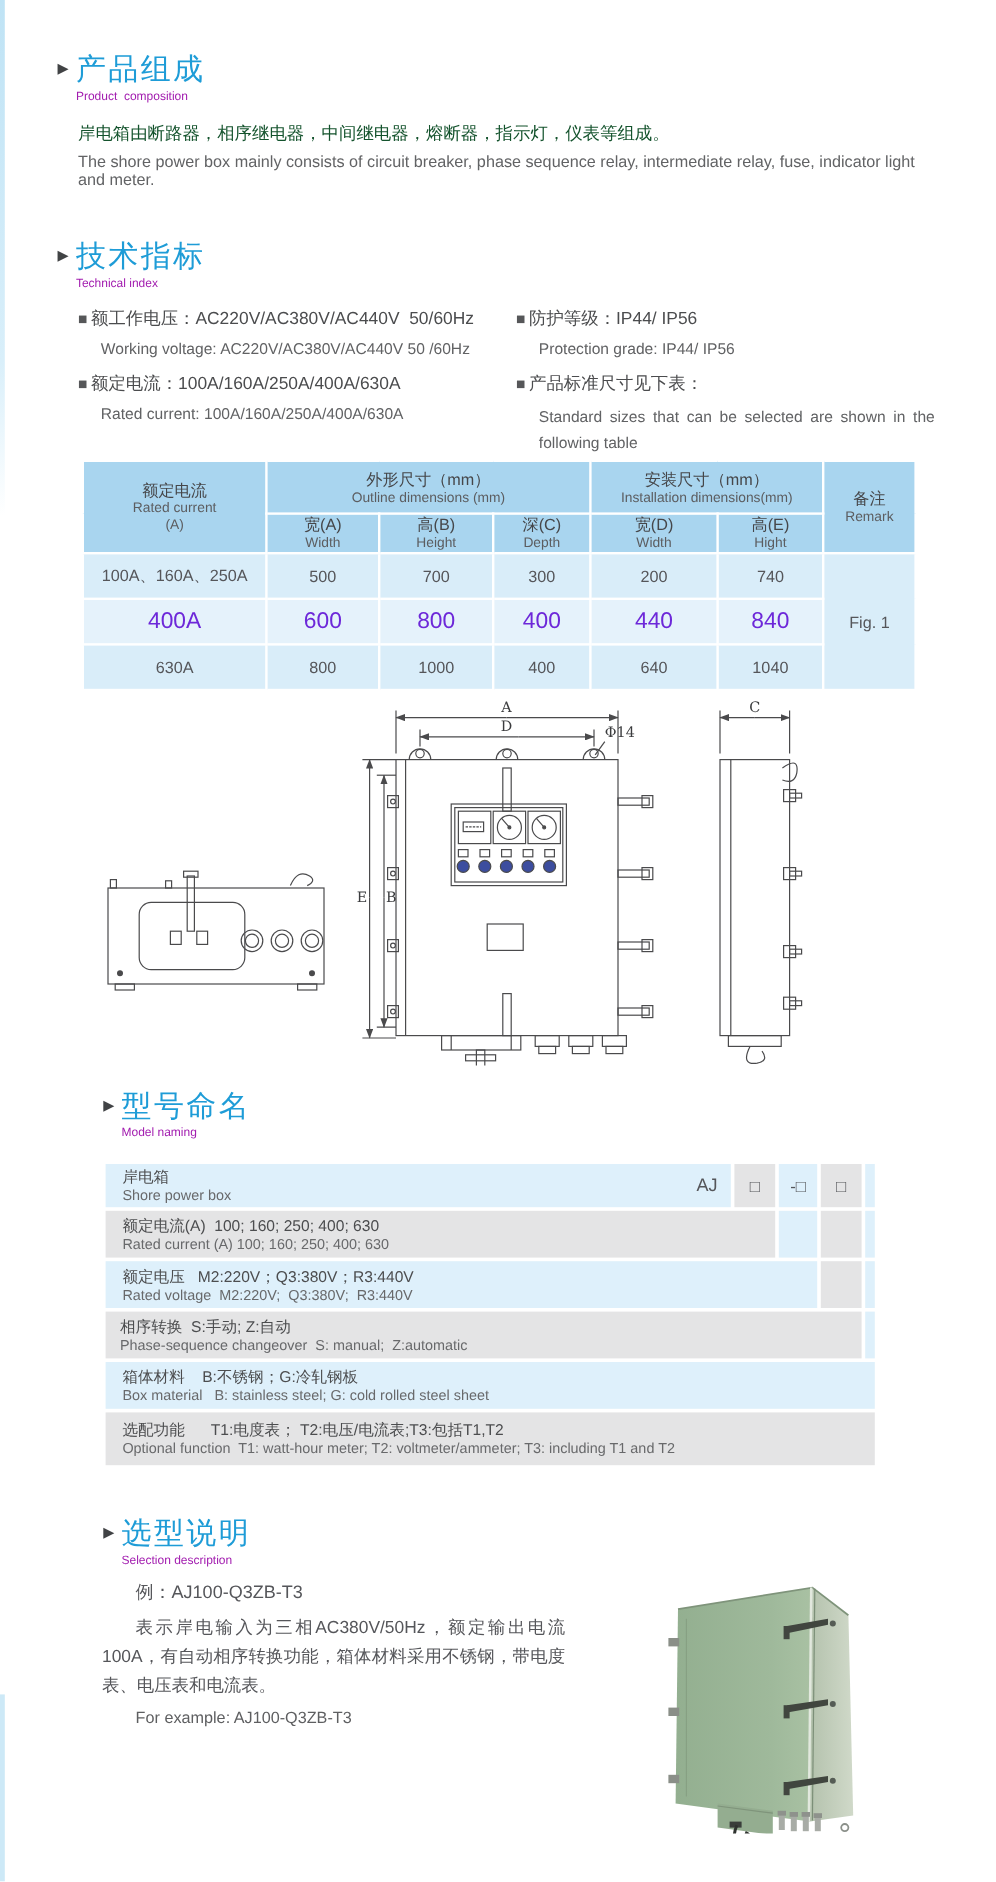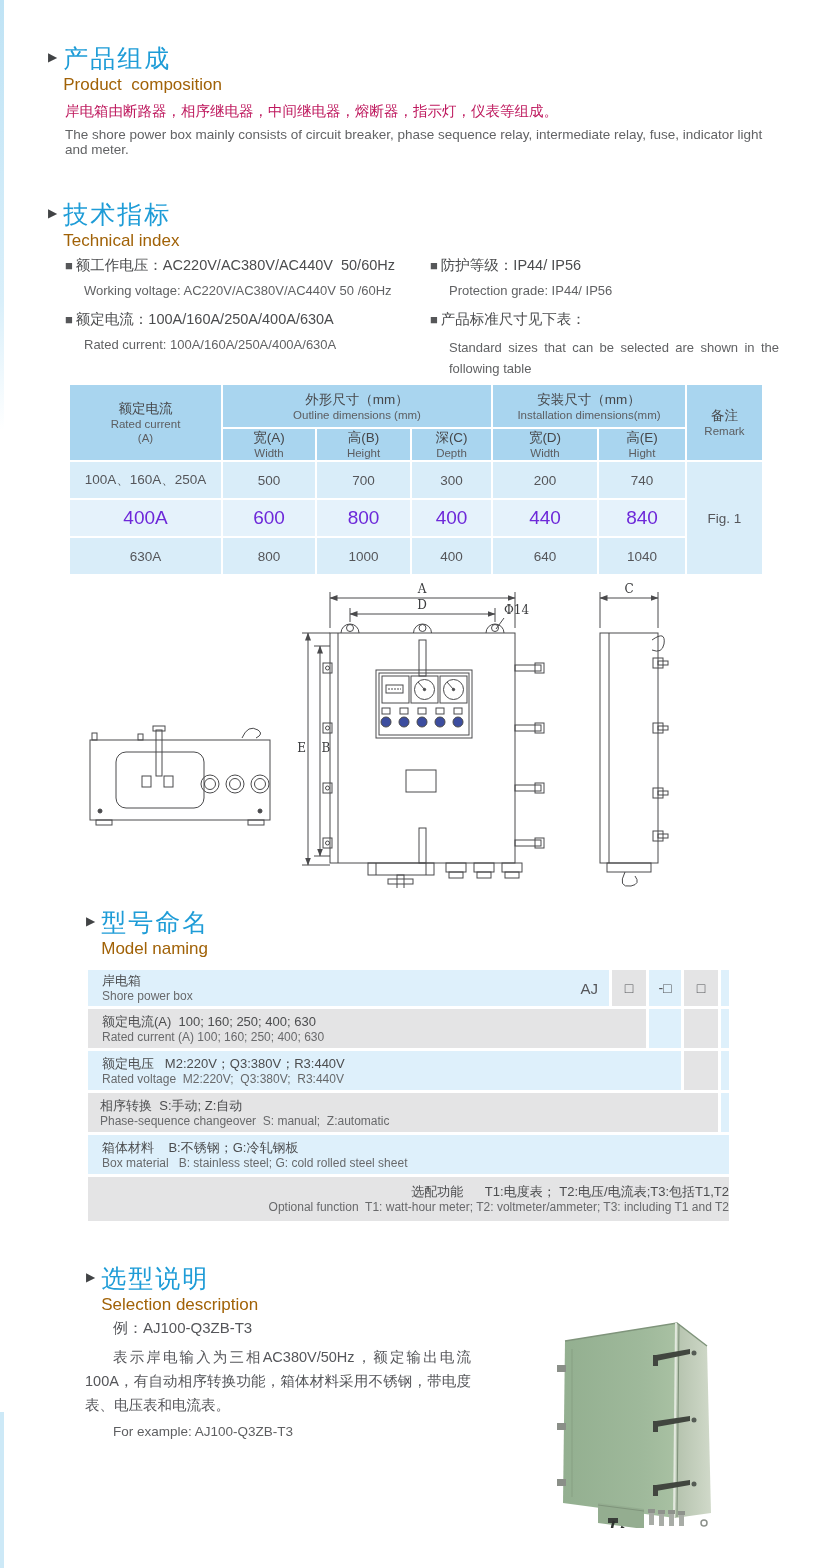--- a/index.html
+++ b/index.html
@@ -11,23 +11,23 @@
   .abs{position:absolute;}
   
   .edge{position:absolute;left:0;width:4px;background:#cde9f7;}
   .edge.top{top:0;height:430px;background:linear-gradient(#bfe3f5,#d9effa 70%,rgba(217,239,250,0));}
   .edge.bottom{top:1412px;height:156px;}
 
   
   .sec{position:absolute;display:flex;align-items:flex-start;}
   .tri{font-size:12px;color:#414345;margin:7px 6px 0 0;line-height:12px;}
   .t-cn{font-size:25px;color:#1e9cd7;letter-spacing:2px;line-height:28px;}
-  .t-en{font-size:17px;color:#a16207;margin-top:3px;white-space:pre-wrap;}
-
-  .cn-body{font-size:14.5px;color:#be185d;}
+  .t-en{font-size:10px;color:#a21caf;margin-top:3px;white-space:pre-wrap;}
+
+  .cn-body{font-size:14.5px;color:#14532d;}
   .en-body{font-size:13.5px;color:#626365;}
 
   
   .spec-col{position:absolute;}
   .spec .cnline{font-size:14.5px;color:#4b4c4e;white-space:pre-wrap;}
   .spec .sq{font-size:13px;color:#565759;margin-right:3px;}
   .spec .enline{font-size:13px;color:#616264;margin:8px 0 12px 19px;white-space:pre-wrap;}
   .spec .enline.wrap{white-space:normal;width:330px;text-align:justify;line-height:21px;}
 
   
@@ -394,21 +394,21 @@
   </div>
 
   <div class="nr" style="top:165px;height:39px;">
     <div class="nc nblue nmain" style="left:0;width:641px;">
       <div class="cn">箱体材料    B:不锈钢；G:冷轧钢板</div>
       <div class="en">Box material   B: stainless steel; G: cold rolled steel sheet</div>
     </div>
   </div>
 
   <div class="nr" style="top:207px;height:44px;">
-    <div class="nc ngray nmain" style="left:0;width:641px;text-align:right;">
+    <div class="nc ngray nmain" style="left:0;width:641px;">
       <div class="cn">选配功能      T1:电度表； T2:电压/电流表;T3:包括T1,T2</div>
       <div class="en">Optional function  T1: watt-hour meter; T2: voltmeter/ammeter; T3: including T1 and T2</div>
     </div>
   </div>
 </div>
 
 <div class="sec" style="left:86px;top:1264px;">
   <span class="tri">▶</span>
   <div>
     <div class="t-cn">选型说明</div>

